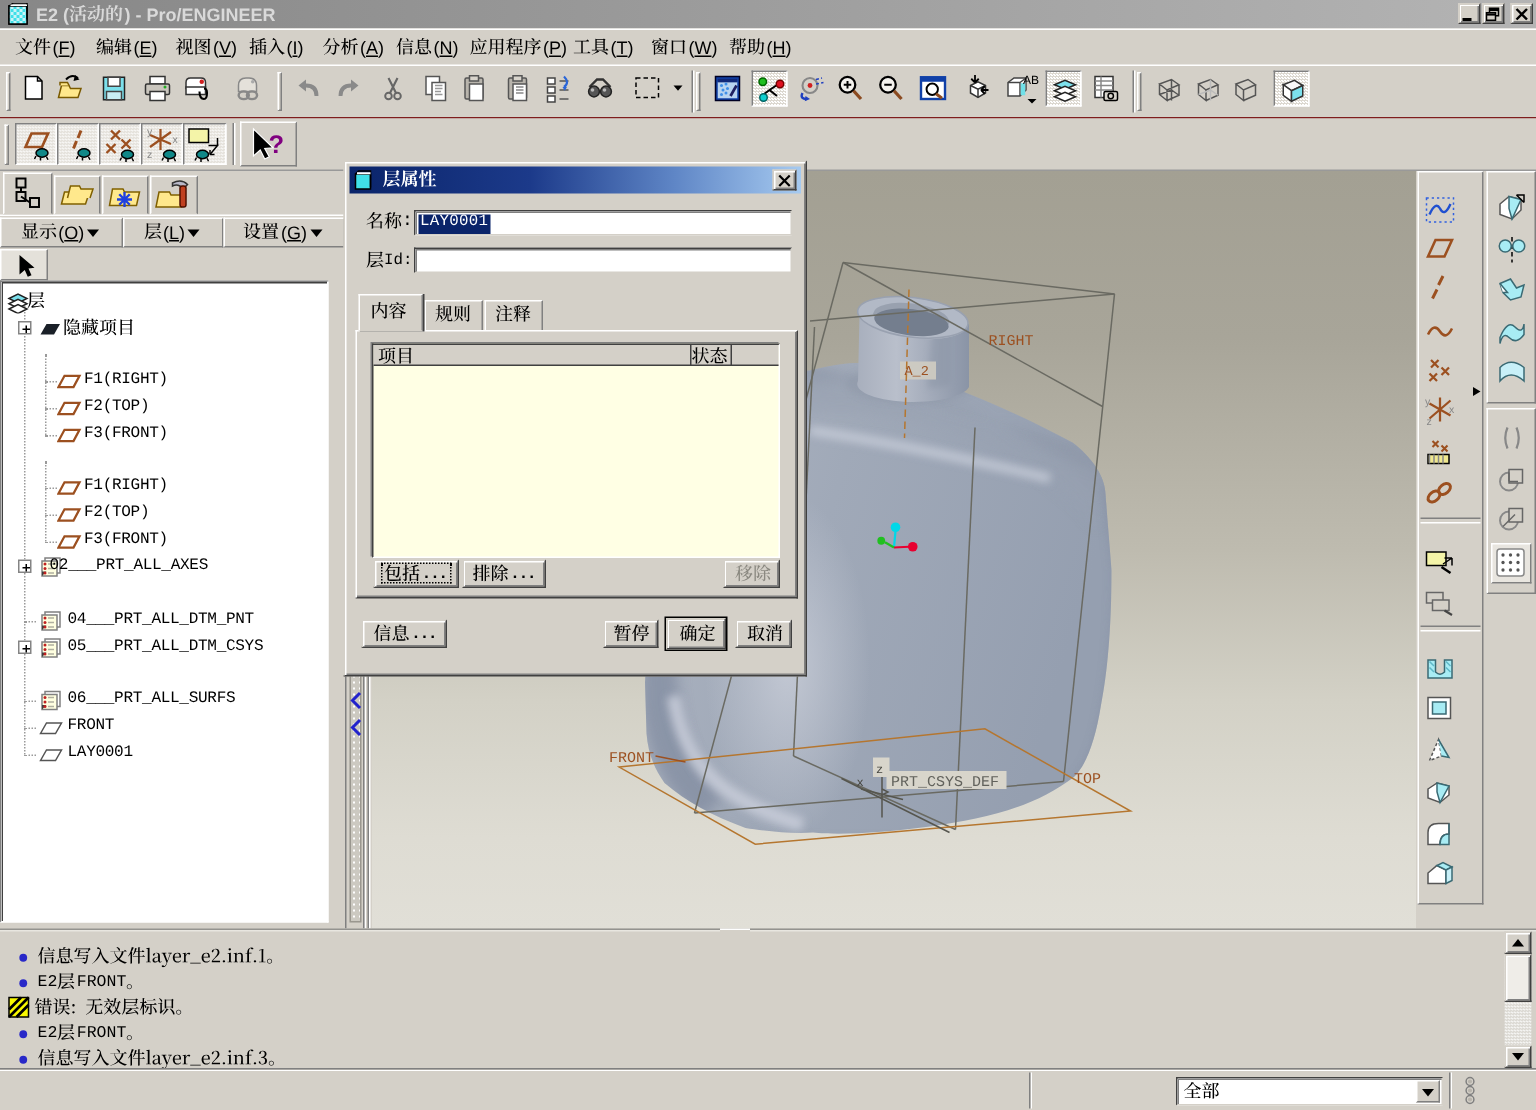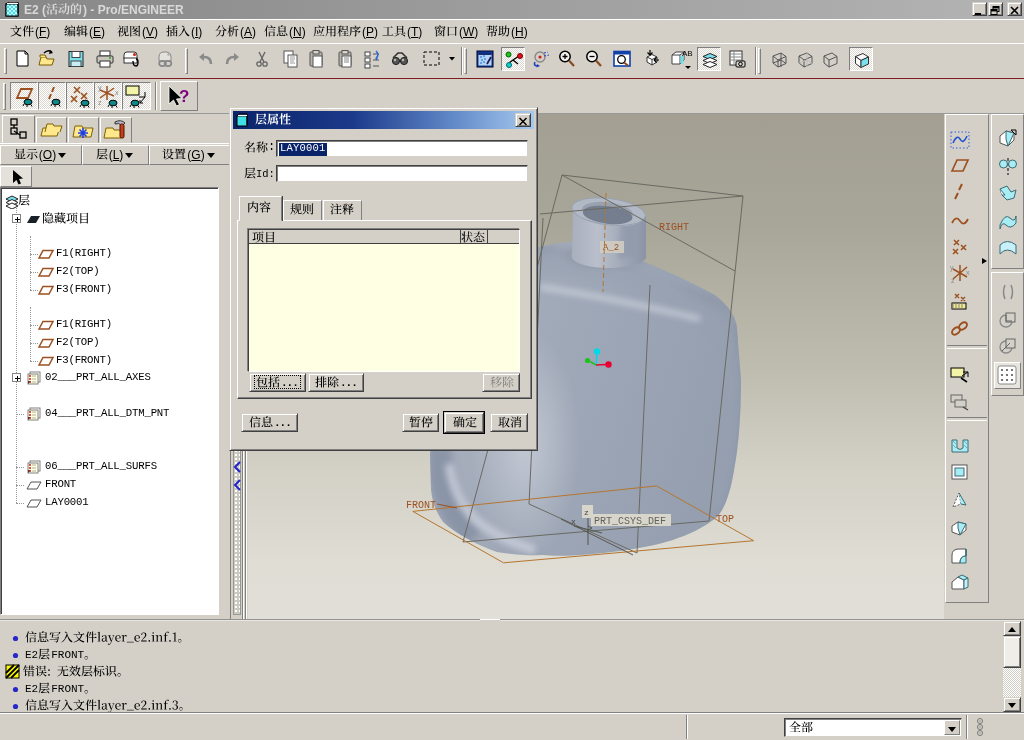--- a/index.html
+++ b/index.html
@@ -745,36 +745,55 @@
           <rect x="4" y="1" width="10" height="10" fill="#fff" stroke="#808080"></rect>
           <rect x="2" y="3" width="10" height="10" fill="#FFFFE0" stroke="#808080"></rect>
           <path d="M2 13 L5 10 L2 10 Z" fill="#404040"></path>
           <g fill="#C02020">
             <circle cx="4" cy="5" r="1"></circle>
             <circle cx="4" cy="8" r="1"></circle>
             <circle cx="4" cy="11" r="1"></circle>
           </g>
           <path d="M6 5 L10 5 M6 8 L10 8 M6 11 L10 11" stroke="#b0b0a0"></path>
         </svg>
-        <span class="tl" style="left:44px">02___PRT_ALL_AXES</span>
+        <span class="tl" style="left:32px">02___PRT_ALL_AXES</span>
       </div>
   <div class="trow" style="top:217.8px">
         <div class="doth" style="left:15px;top:8px;width:8px"></div>
         <svg style="position:absolute;left:25px;top:1px" width="16" height="14">
           <rect x="4" y="1" width="10" height="10" fill="#fff" stroke="#808080"></rect>
           <rect x="2" y="3" width="10" height="10" fill="#FFFFE0" stroke="#808080"></rect>
           <path d="M2 13 L5 10 L2 10 Z" fill="#404040"></path>
           <g fill="#C02020">
             <circle cx="4" cy="5" r="1"></circle>
             <circle cx="4" cy="8" r="1"></circle>
             <circle cx="4" cy="11" r="1"></circle>
           </g>
           <path d="M6 5 L10 5 M6 8 L10 8 M6 11 L10 11" stroke="#b0b0a0"></path>
         </svg>
         <span class="tl" style="left:44px">04___PRT_ALL_DTM_PNT</span>
+      </div>
+  <div class="trow" style="top:235.6px">
+        <div class="pm">
+          <svg width="9" height="9">
+            <path d="M2 4.5 L7 4.5 M4.5 2 L4.5 7" stroke="#000"></path>
+          </svg>
+        </div>
+        <svg style="position:absolute;left:25px;top:1px" width="16" height="14">
+          <rect x="4" y="1" width="10" height="10" fill="#fff" stroke="#808080"></rect>
+          <rect x="2" y="3" width="10" height="10" fill="#FFFFE0" stroke="#808080"></rect>
+          <path d="M2 13 L5 10 L2 10 Z" fill="#404040"></path>
+          <g fill="#C02020">
+            <circle cx="4" cy="5" r="1"></circle>
+            <circle cx="4" cy="8" r="1"></circle>
+            <circle cx="4" cy="11" r="1"></circle>
+          </g>
+          <path d="M6 5 L10 5 M6 8 L10 8 M6 11 L10 11" stroke="#b0b0a0"></path>
+        </svg>
+        <span class="tl" style="left:44px">05___PRT_ALL_DTM_CSYS</span>
       </div>
   <div class="trow" style="top:271px">
         <div class="doth" style="left:15px;top:8px;width:8px"></div>
         <svg style="position:absolute;left:25px;top:1px" width="16" height="14">
           <rect x="4" y="1" width="10" height="10" fill="#fff" stroke="#808080"></rect>
           <rect x="2" y="3" width="10" height="10" fill="#FFFFE0" stroke="#808080"></rect>
           <path d="M2 13 L5 10 L2 10 Z" fill="#404040"></path>
           <g fill="#C02020">
             <circle cx="4" cy="5" r="1"></circle>
             <circle cx="4" cy="8" r="1"></circle>

